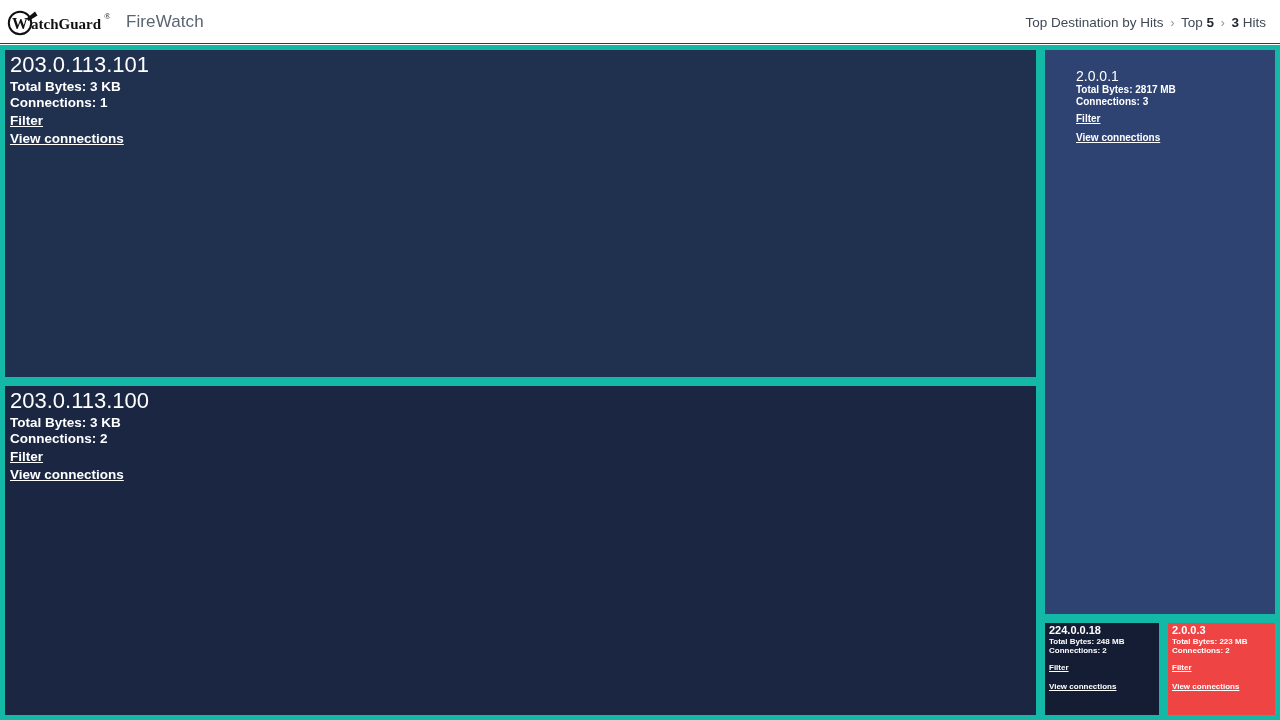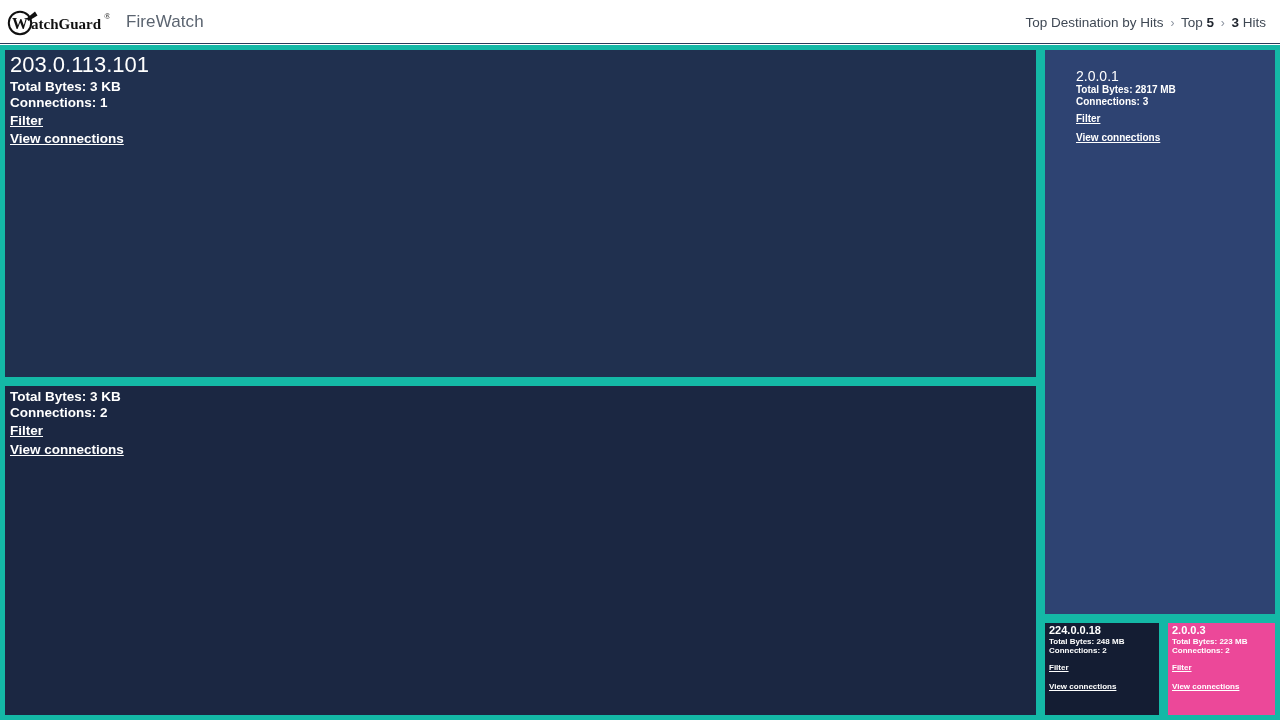--- a/index.html
+++ b/index.html
@@ -147,20 +147,21 @@
       <span class="tile-title">203.0.113.101</span>
       <span class="tile-stat">Total Bytes: 3 KB</span>
       <span class="tile-stat">Connections: 1</span>
       <span class="link-row"><a class="tile-link">Filter</a></span>
       <span class="link-row"><a class="tile-link">View connections</a></span>
     </div>
   </div>
 
   <div class="tile sz-lg" style="left: 0px; top: 336px; width: 1041px; height: 339px; background-color: rgb(27, 39, 66);">
     <div class="tile-body">
+      <span class="tile-title">203.0.113.100</span>
       <span class="tile-stat">Total Bytes: 3 KB</span>
       <span class="tile-stat">Connections: 2</span>
       <span class="link-row"><a class="tile-link">Filter</a></span>
       <span class="link-row"><a class="tile-link">View connections</a></span>
     </div>
   </div>
 
   <div class="tile sz-md" style="left: 1040px; top: 0px; width: 240px; height: 574px; background-color: rgb(46, 67, 114);">
     <div class="tile-body">
       <span class="tile-title">2.0.0.1</span>
@@ -174,21 +175,21 @@
   <div class="tile sz-sm" style="left: 1040px; top: 573px; width: 124px; height: 102px; background-color: rgb(20, 29, 51);">
     <div class="tile-body">
       <span class="tile-title">224.0.0.18</span>
       <span class="tile-stat">Total Bytes: 248 MB</span>
       <span class="tile-stat">Connections: 2</span>
       <span class="link-row"><a class="tile-link">Filter</a></span>
       <span class="link-row"><a class="tile-link">View connections</a></span>
     </div>
   </div>
 
-  <div class="tile sz-sm" style="left: 1163px; top: 573px; width: 117px; height: 102px; background-color: #ec4899;">
+  <div class="tile sz-sm" style="left: 1163px; top: 573px; width: 117px; height: 102px; background-color: #ef4444;">
     <div class="tile-body">
       <span class="tile-title">2.0.0.3</span>
       <span class="tile-stat">Total Bytes: 223 MB</span>
       <span class="tile-stat">Connections: 2</span>
       <span class="link-row"><a class="tile-link">Filter</a></span>
       <span class="link-row"><a class="tile-link">View connections</a></span>
     </div>
   </div>
 
 </div>

